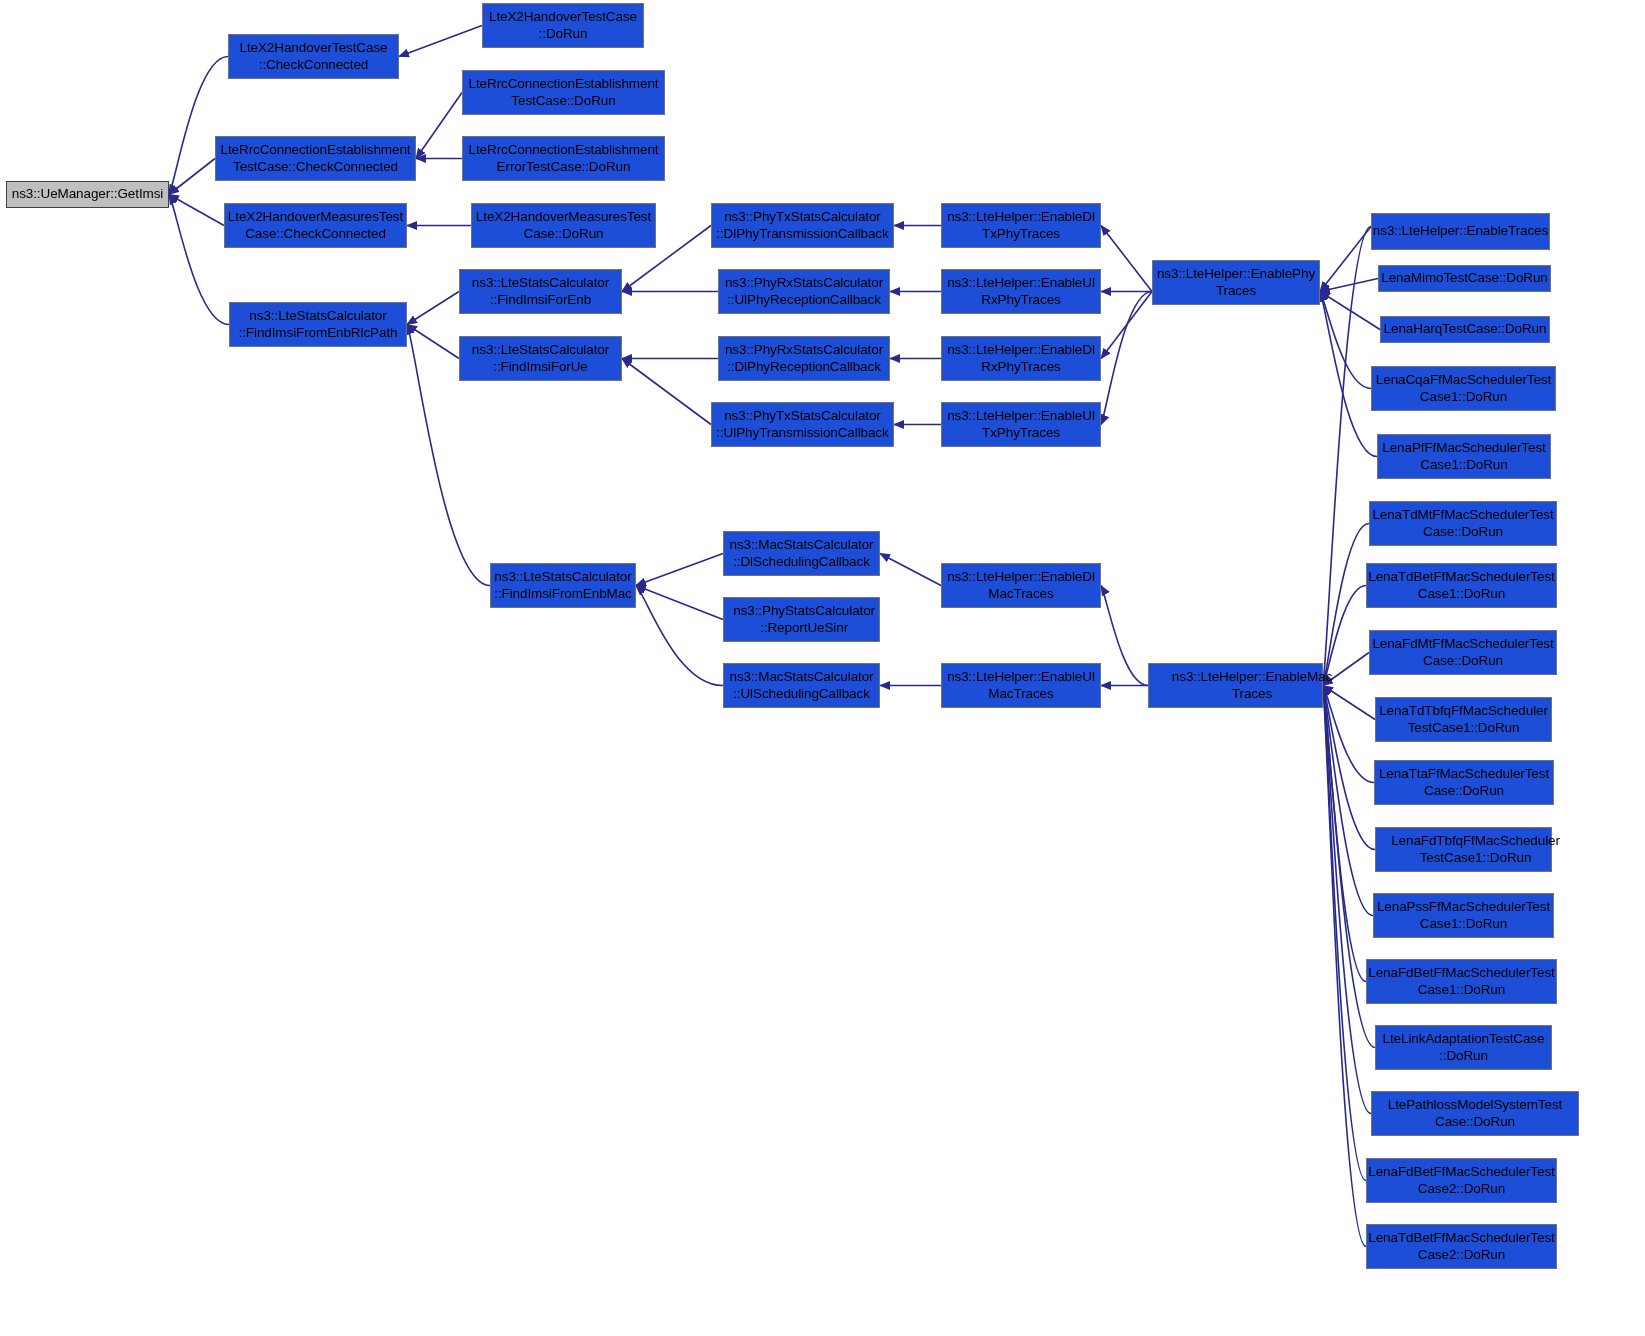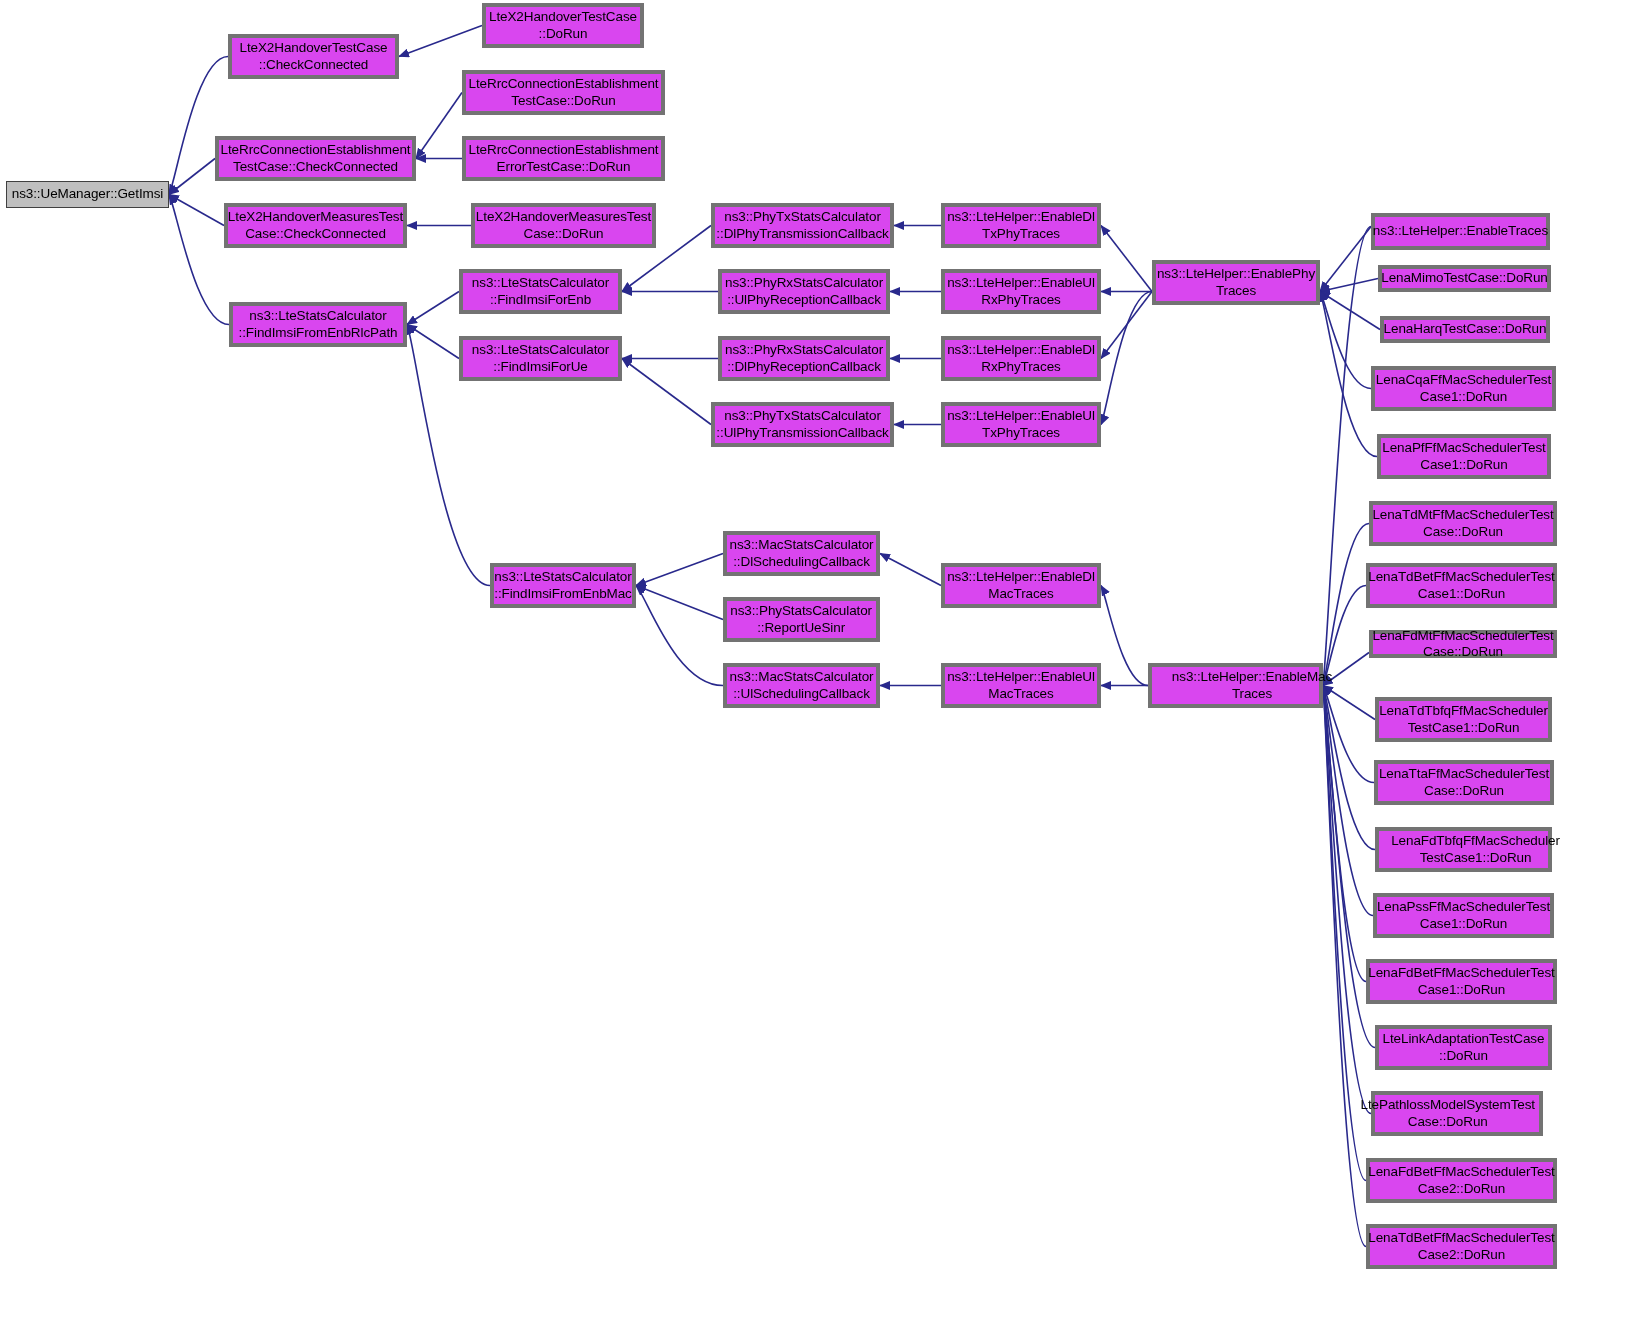--- a/index.html
+++ b/index.html
@@ -1,19 +1,19 @@
 <!DOCTYPE html>
 <html><head>
 <meta charset="utf-8">
 <style>
   html,body{margin:0;padding:0;background:#ffffff;}
   body{font-family:"Liberation Sans", sans-serif;}
   #canvas{position:relative;width:1645px;height:1336px;background:#ffffff;overflow:hidden;}
   svg.edges{position:absolute;left:0;top:0;width:1645px;height:1336px;pointer-events:none;}
-  .node{position:absolute;box-sizing:border-box;border:4px solid #737373;background:#d946ef;
+  .node{position:absolute;box-sizing:border-box;border:1px solid #737373;background:#1d4ed8;
         display:flex;align-items:center;justify-content:center;text-align:center;
         font-size:13.5px;line-height:16.5px;color:#000000;letter-spacing:-0.1px;}
   .node.highlight{background:#bfbfbf;border:1px solid #404040;}
   .node span{display:block;padding:0 4px;}
 </style>
 </head>
 <body>
 
 <div id="canvas">
   <svg class="edges" id="edge-layer" viewBox="0 0 1645 1336" xmlns="http://www.w3.org/2000/svg">
@@ -167,42 +167,42 @@
       </div>
       <div class="node" style="left: 1377px; top: 434px; width: 174px; height: 45px;">
         <span>LenaPfFfMacSchedulerTest<br>Case1::DoRun</span>
       </div>
       <div class="node" style="left: 1369px; top: 501px; width: 188px; height: 45px;">
         <span>LenaTdMtFfMacSchedulerTest<br>Case::DoRun</span>
       </div>
       <div class="node" style="left: 1366px; top: 563px; width: 191px; height: 45px;">
         <span>LenaTdBetFfMacSchedulerTest<br>Case1::DoRun</span>
       </div>
-      <div class="node" style="left: 1369px; top: 630px; width: 188px; height: 28px;">
+      <div class="node" style="left: 1369px; top: 630px; width: 188px; height: 45px;">
         <span>LenaFdMtFfMacSchedulerTest<br>Case::DoRun</span>
       </div>
       <div class="node" style="left: 1375px; top: 697px; width: 177px; height: 45px;">
         <span>LenaTdTbfqFfMacScheduler<br>TestCase1::DoRun</span>
       </div>
       <div class="node" style="left: 1374px; top: 760px; width: 180px; height: 45px;">
         <span>LenaTtaFfMacSchedulerTest<br>Case::DoRun</span>
       </div>
       <div class="node" style="left: 1375px; top: 827px; width: 177px; height: 45px; padding-left: 24px;">
         <span>LenaFdTbfqFfMacScheduler<br>TestCase1::DoRun</span>
       </div>
       <div class="node" style="left: 1373px; top: 893px; width: 181px; height: 45px;">
         <span>LenaPssFfMacSchedulerTest<br>Case1::DoRun</span>
       </div>
       <div class="node" style="left: 1366px; top: 959px; width: 191px; height: 45px;">
         <span>LenaFdBetFfMacSchedulerTest<br>Case1::DoRun</span>
       </div>
       <div class="node" style="left: 1375px; top: 1025px; width: 177px; height: 45px; justify-content: center;">
         <span>LteLinkAdaptationTestCase<br>::DoRun</span>
       </div>
-      <div class="node" style="left: 1371px; top: 1091px; width: 172px; height: 45px; justify-content: flex-end;">
+      <div class="node" style="left: 1371px; top: 1091px; width: 208px; height: 45px;">
         <span>LtePathlossModelSystemTest<br>Case::DoRun</span>
       </div>
       <div class="node" style="left: 1366px; top: 1158px; width: 191px; height: 45px;">
         <span>LenaFdBetFfMacSchedulerTest<br>Case2::DoRun</span>
       </div>
       <div class="node" style="left: 1366px; top: 1224px; width: 191px; height: 45px;">
         <span>LenaTdBetFfMacSchedulerTest<br>Case2::DoRun</span>
       </div>
     </div>
 </div>

